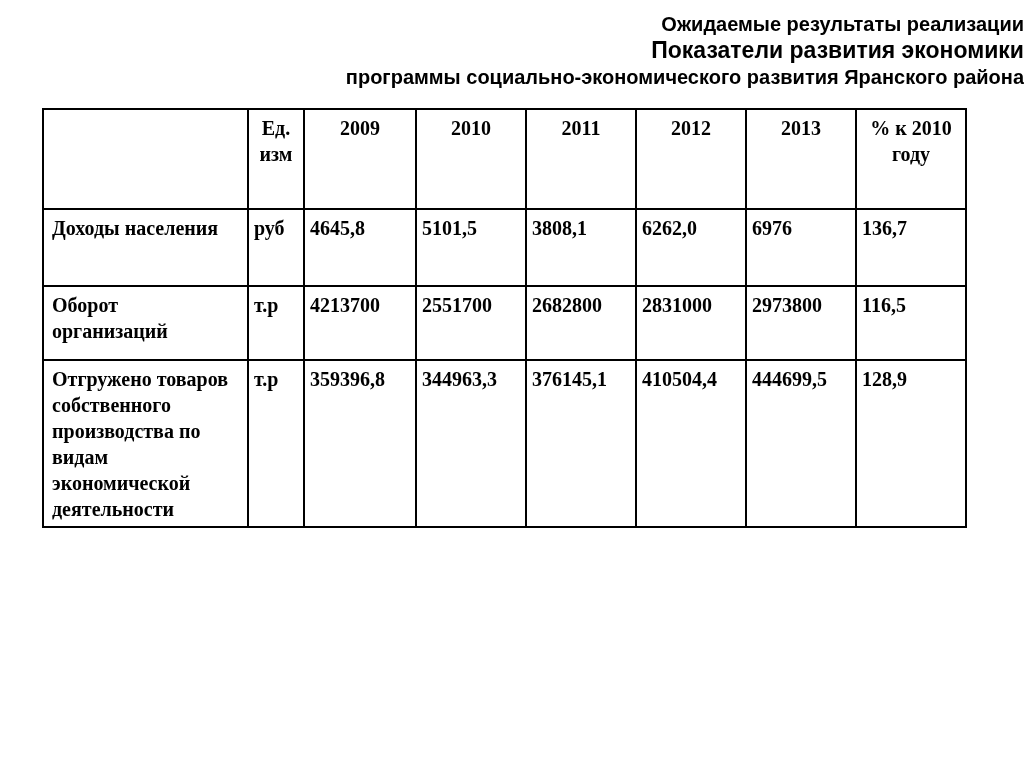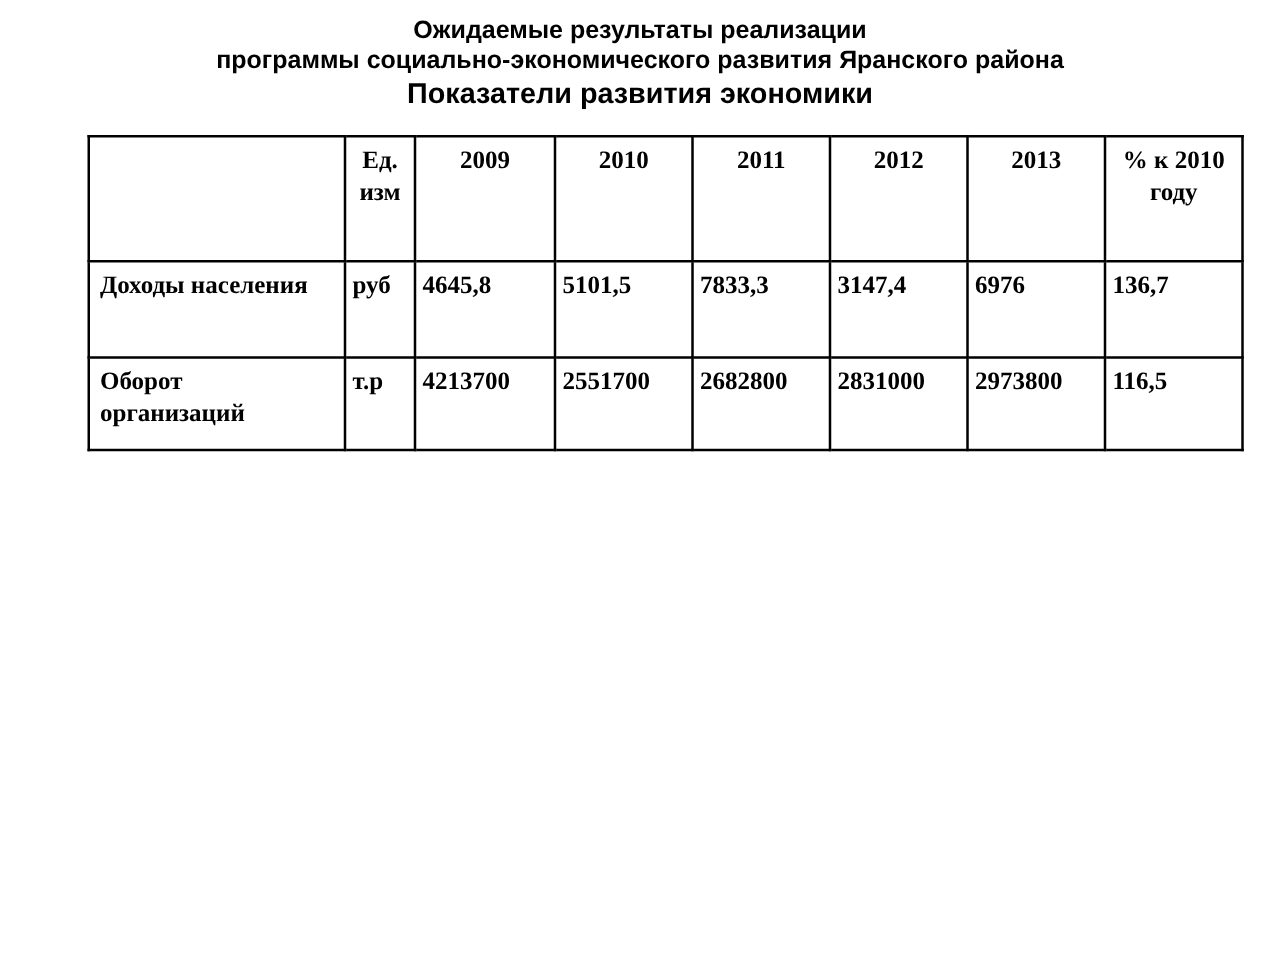--- a/index.html
+++ b/index.html
@@ -13,31 +13,30 @@
   }
   .title-block {
     position: absolute;
     top: 12px; left: 0;
     width: 1024px;
     text-align: center;
     font-family: "Liberation Sans", sans-serif;
     font-weight: bold;
     color: #000000;
   }
-  .title-line { font-size: 20px; line-height: 24px; }
+  .title-line { font-size: 20px; line-height: 24px; text-align: right; }
   .title-line.big { font-size: 23px; line-height: 29px; }
 
   table.econ {
     position: absolute;
     left: 42px; top: 108px;
     width: 921px;
     border-collapse: collapse;
     table-layout: fixed;
     background: #ffffff;
-    margin-left: 28px;
   }
   col.c-label { width: 205px; }
   col.c-unit  { width: 56px;  }
   col.c-y     { width: 110px; }
   col.c-y09   { width: 112px; }
   col.c-pct   { width: 110px; }
 
   th, td {
     border: 2px solid #000000;
     vertical-align: top;
@@ -57,22 +56,22 @@
   tbody tr:nth-child(2){ height: 74px;  }
   tbody tr:nth-child(3){ height: 66px;  }
   tbody tr:nth-child(4){ height: 171px; }
   tbody tr:nth-child(5){ height: 105px; }
 </style>
 </head>
 <body>
 
 <div class="title-block">
   <div class="title-line">Ожидаемые результаты реализации</div>
+  <div class="title-line big">Показатели развития экономики</div>
   <div class="title-line">программы социально-экономического развития Яранского района</div>
-  <div class="title-line big">Показатели развития экономики</div>
 </div>
 
 <table class="econ">
   <colgroup>
     <col class="c-label">
       <col class="c-unit">
       <col class="c-y09">
       <col class="c-y">
     <col class="c-y">
       <col class="c-y">
@@ -92,30 +91,45 @@
       <th>% к 2010
 году</th>
     </tr>
   </thead>
   <tbody>
     <tr>
       <td class="label">Доходы населения</td>
       <td class="unit">руб</td>
       <td class="num">4645,8</td>
       <td class="num">5101,5</td>
-      <td class="num">7833,3</td>
-      <td class="num">3147,4</td>
+      <td class="num">3808,1</td>
+      <td class="num">6262,0</td>
       <td class="num">6976</td>
       <td class="num">136,7</td>
     </tr>
     <tr>
       <td class="label">Оборот
 организаций</td>
       <td class="unit">т.р</td>
       <td class="num">4213700</td>
       <td class="num">2551700</td>
       <td class="num">2682800</td>
       <td class="num">2831000</td>
       <td class="num">2973800</td>
       <td class="num">116,5</td>
     </tr>
+    <tr>
+      <td class="label">Отгружено товаров
+собственного
+производства по
+видам
+экономической
+деятельности</td>
+      <td class="unit">т.р</td>
+      <td class="num">359396,8</td>
+      <td class="num">344963,3</td>
+      <td class="num">376145,1</td>
+      <td class="num">410504,4</td>
+      <td class="num">444699,5</td>
+      <td class="num">128,9</td>
+    </tr>
   </tbody>
 </table>
 
 </body></html>

